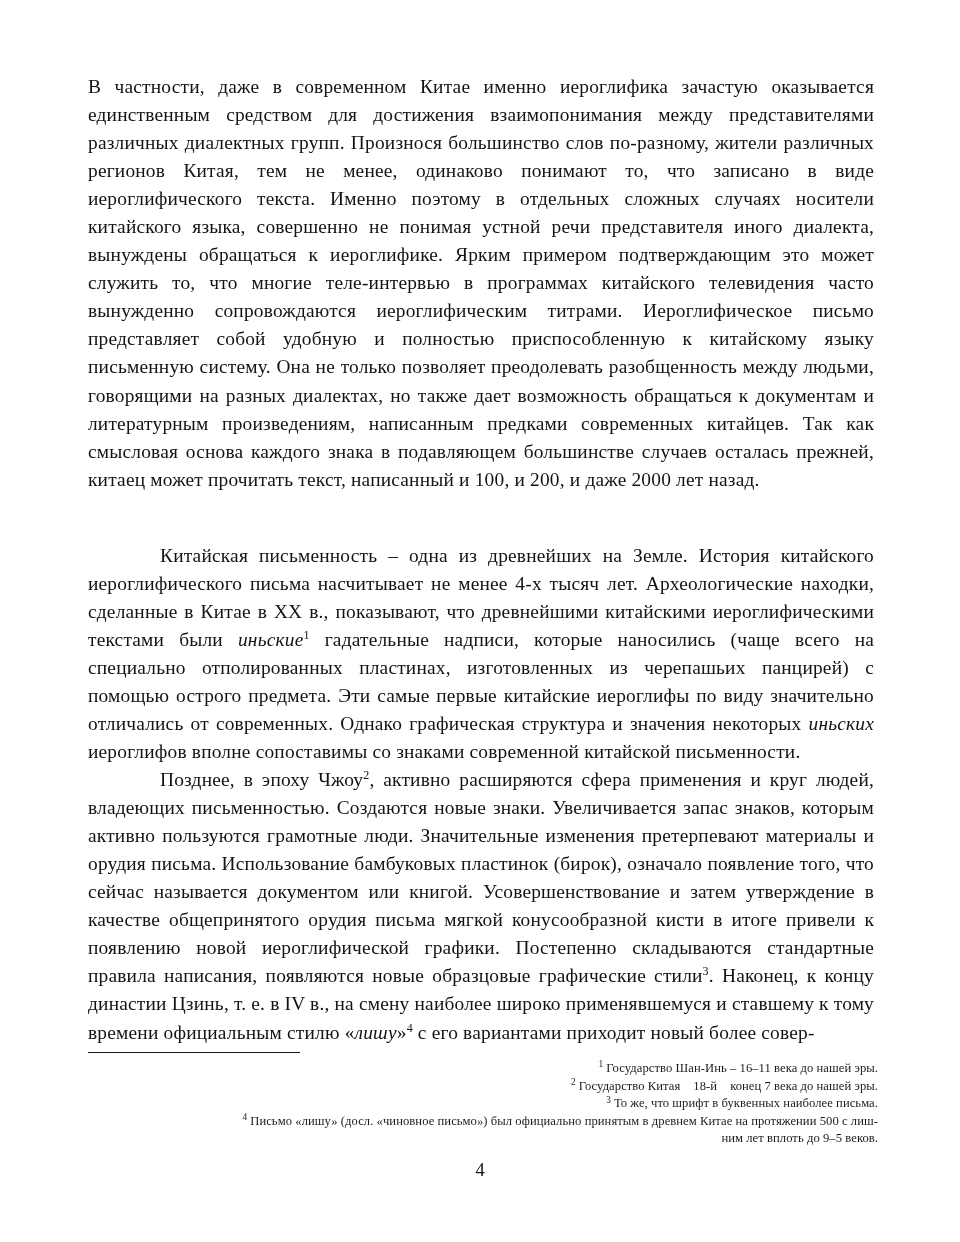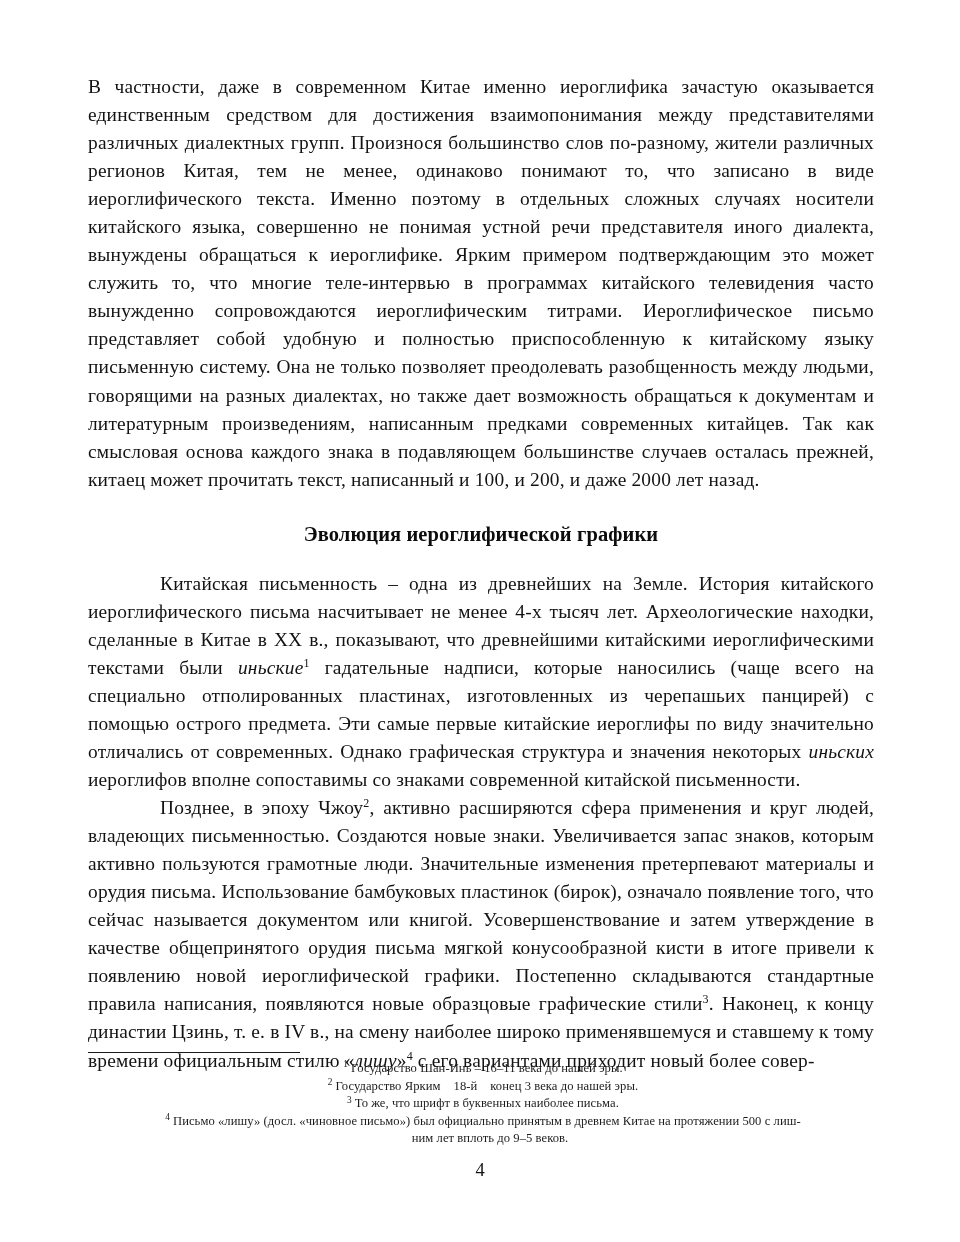--- a/index.html
+++ b/index.html
@@ -80,21 +80,21 @@
   .footnote-rule {
     width: 212px;
     height: 0;
     border-top: 1.6px solid #1a1a1a;
     margin: 0 0 7px 0;
   }
   .footnote {
     margin: 0;
     font-size: 12.6px;
     line-height: 17.6px;
-    text-align: center;
+    text-align: right;
     color: #1c1c1c;
     padding-left: 14px;
     text-indent: -14px;
     letter-spacing: 0.005em;
   }
   .footnote.wrap-indent {
     padding-left: 26px;
     text-indent: -12px;
   }
   .footnote sup.fn-num {
@@ -121,36 +121,35 @@
 <body>
 
 <div class="page">
 
   <div class="content">
 
     <p class="body">В частности, даже в современном Китае именно иероглифика зачастую оказывается единственным средством для достижения взаимопонимания между представителями различных диалектных групп. Произнося большинство слов по-разному, жители различных регионов Китая, тем не менее, одинаково понимают то, что записано в виде иероглифического текста. Именно поэтому в отдельных сложных случаях носители китайского языка, совершенно не понимая устной речи представителя иного диалекта, вынуждены обращаться к иероглифике. Ярким примером подтверждающим это может служить то, что многие теле-интервью в программах китайского телевидения часто вынужденно сопровождаются иероглифическим титрами. Иероглифическое письмо представляет собой удобную и полностью приспособленную к китайскому языку письменную систему. Она не только позволяет преодолевать разобщенность между людьми, говорящими на разных диалектах, но также дает возможность обращаться к документам и литературным произведениям, написанным предками современных китайцев. Так как смысловая основа каждого знака в подавляющем большинстве случаев осталась прежней, китаец может прочитать текст, написанный и 100, и 200, и даже 2000 лет назад.</p>
 
     <div class="heading-gap-before"></div>
 
-    <h2 class="section-heading">Эволюция иероглифической графики</h2>
 
     <div class="heading-gap-after"></div>
 
     <p class="body indent"><span>Китайская письменность – одна из древнейших на Земле. История китайского иероглифического письма насчитывает не менее 4-х тысяч лет. Археологические находки, сделанные в Китае в XX в., показывают, что древнейшими китайскими иероглифическими текстами были </span><i class="term">иньские</i><sup class="fn-ref">1</sup><span> гадательные надписи, которые наносились (чаще всего на специально отполированных пластинах, изготовленных из черепашьих панцирей) с помощью острого предмета. Эти самые первые китайские иероглифы по виду значительно отличались от современных. Однако графическая структура и значения некоторых </span><i class="term">иньских</i><span> иероглифов вполне сопоставимы со знаками современной китайской письменности.</span></p>
 
     <p class="body indent"><span>Позднее, в эпоху Чжоу</span><sup class="fn-ref">2</sup><span>, активно расширяются сфера применения и круг людей, владеющих письменностью. Создаются новые знаки. Увеличивается запас знаков, которым активно пользуются грамотные люди. Значительные изменения претерпевают материалы и орудия письма. Использование бамбуковых пластинок (бирок), означало появление того, что сейчас называется документом или книгой. Усовершенствование и затем утверждение в качестве общепринятого орудия письма мягкой конусообразной кисти в итоге привели к появлению новой иероглифической графики. Постепенно складываются стандартные правила написания, появляются новые образцовые графические стили</span><sup class="fn-ref">3</sup><span>. Наконец, к концу династии Цзинь, т. е. в IV в., на смену наиболее широко применявшемуся и ставшему к тому времени официальным стилю «</span><i class="term">лишу</i><span>»</span><sup class="fn-ref">4</sup><span> с его вариантами приходит новый более совер-</span></p>
 
   </div>
 
   <div class="footnotes">
     <div class="footnote-rule"></div>
 
     <p class="footnote"><sup class="fn-num">1</sup><span>Государство Шан-Инь – 16–11 века до нашей эры.</span></p>
 
-    <p class="footnote"><sup class="fn-num">2</sup><span>Государство Ярким</span><span class="gap"></span><span>18-й</span><span class="gap"></span><span>конец 3 века до нашей эры.</span></p>
+    <p class="footnote"><sup class="fn-num">2</sup><span>Государство Китая</span><span class="gap"></span><span>18-й</span><span class="gap"></span><span>конец 7 века до нашей эры.</span></p>
 
     <p class="footnote"><sup class="fn-num">3</sup><span>То же, что шрифт в буквенных наиболее письма.</span></p>
 
     <p class="footnote"><sup class="fn-num">4</sup><span>Письмо «лишу» (досл. «чиновное письмо») был официально принятым в древнем Китае на протяжении 500 с лиш-</span></p>
 
     <p class="footnote wrap-indent">ним лет вплоть до 9–5 веков.</p>
   </div>
 
   <div class="page-number">4</div>
 

